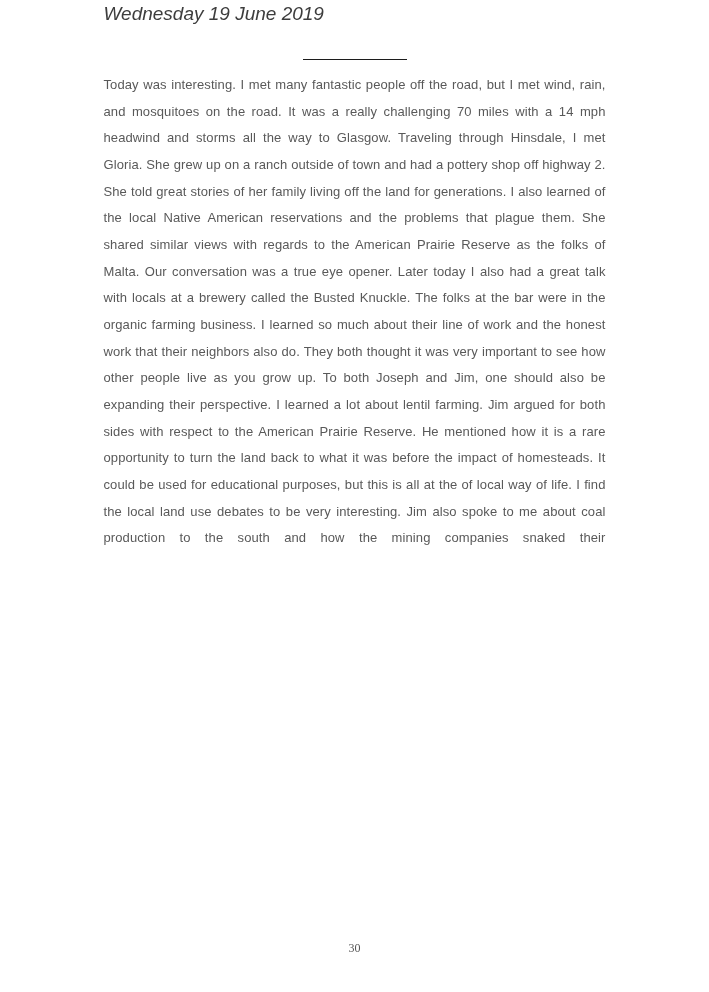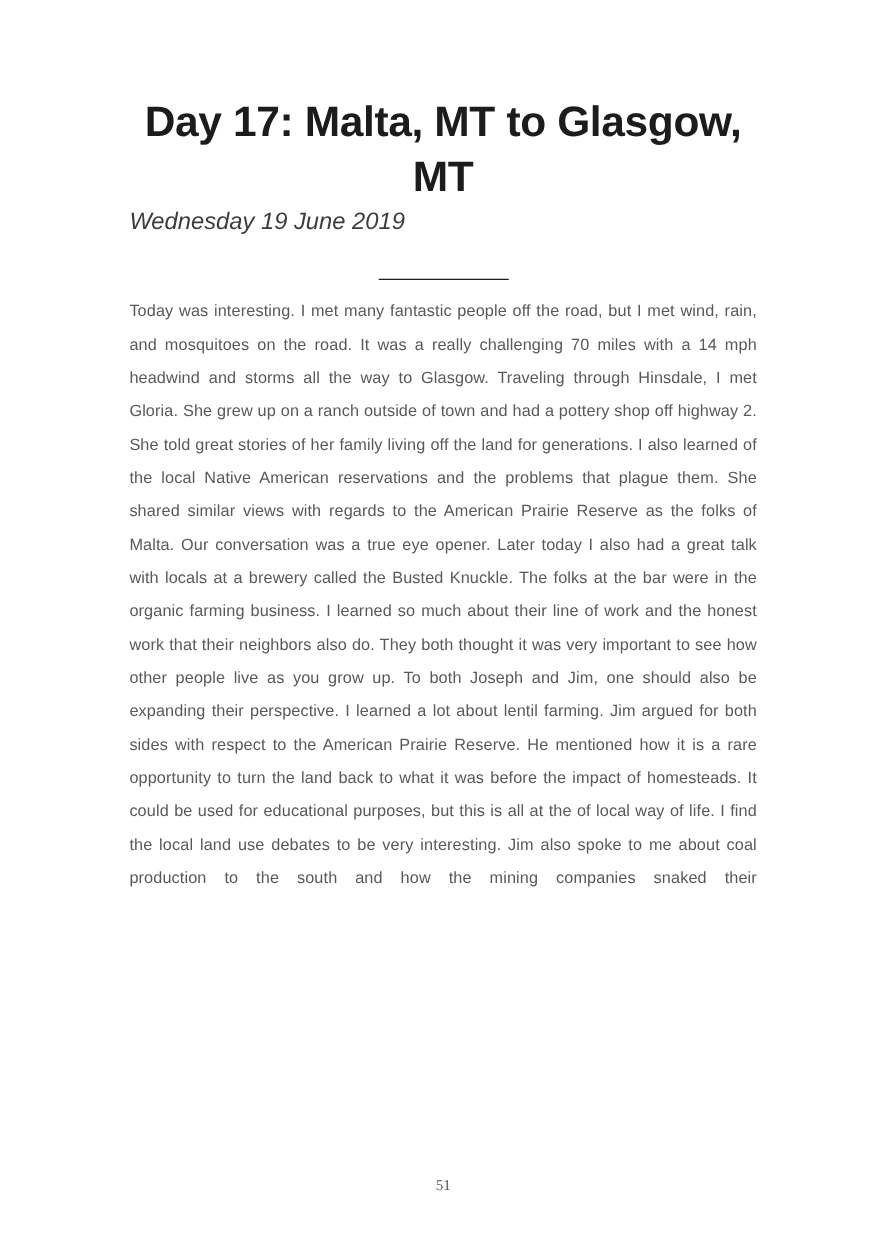--- a/index.html
+++ b/index.html
@@ -61,19 +61,18 @@
     font-family: "Liberation Serif", serif;
     font-size: 12px;
     color: #555555;
   }
 </style>
 </head>
 <body>
 
 <div class="page">
   <div class="content">
-    <h1 class="page-title">Day 17: Malta, MT to Glasgow, MT</h1>
     <div class="entry-date">Wednesday 19 June 2019</div>
     <div class="section-divider"></div>
     <p class="journal-body">Today was interesting. I met many fantastic people off the road, but I met wind, rain, and mosquitoes on the road. It was a really challenging 70 miles with a 14 mph headwind and storms all the way to Glasgow. Traveling through Hinsdale, I met Gloria. She grew up on a ranch outside of town and had a pottery shop off highway 2. She told great stories of her family living off the land for generations. I also learned of the local Native American reservations and the problems that plague them. She shared similar views with regards to the American Prairie Reserve as the folks of Malta. Our conversation was a true eye opener. Later today I also had a great talk with locals at a brewery called the Busted Knuckle. The folks at the bar were in the organic farming business. I learned so much about their line of work and the honest work that their neighbors also do. They both thought it was very important to see how other people live as you grow up. To both Joseph and Jim, one should also be expanding their perspective. I learned a lot about lentil farming. Jim argued for both sides with respect to the American Prairie Reserve. He mentioned how it is a rare opportunity to turn the land back to what it was before the impact of homesteads. It could be used for educational purposes, but this is all at the of local way of life. I find the local land use debates to be very interesting. Jim also spoke to me about coal production to the south and how the mining companies snaked their</p>
   </div>
-  <div class="page-number">51</div>
+  <div class="page-number">30</div>
 </div>
 
 </body></html>

